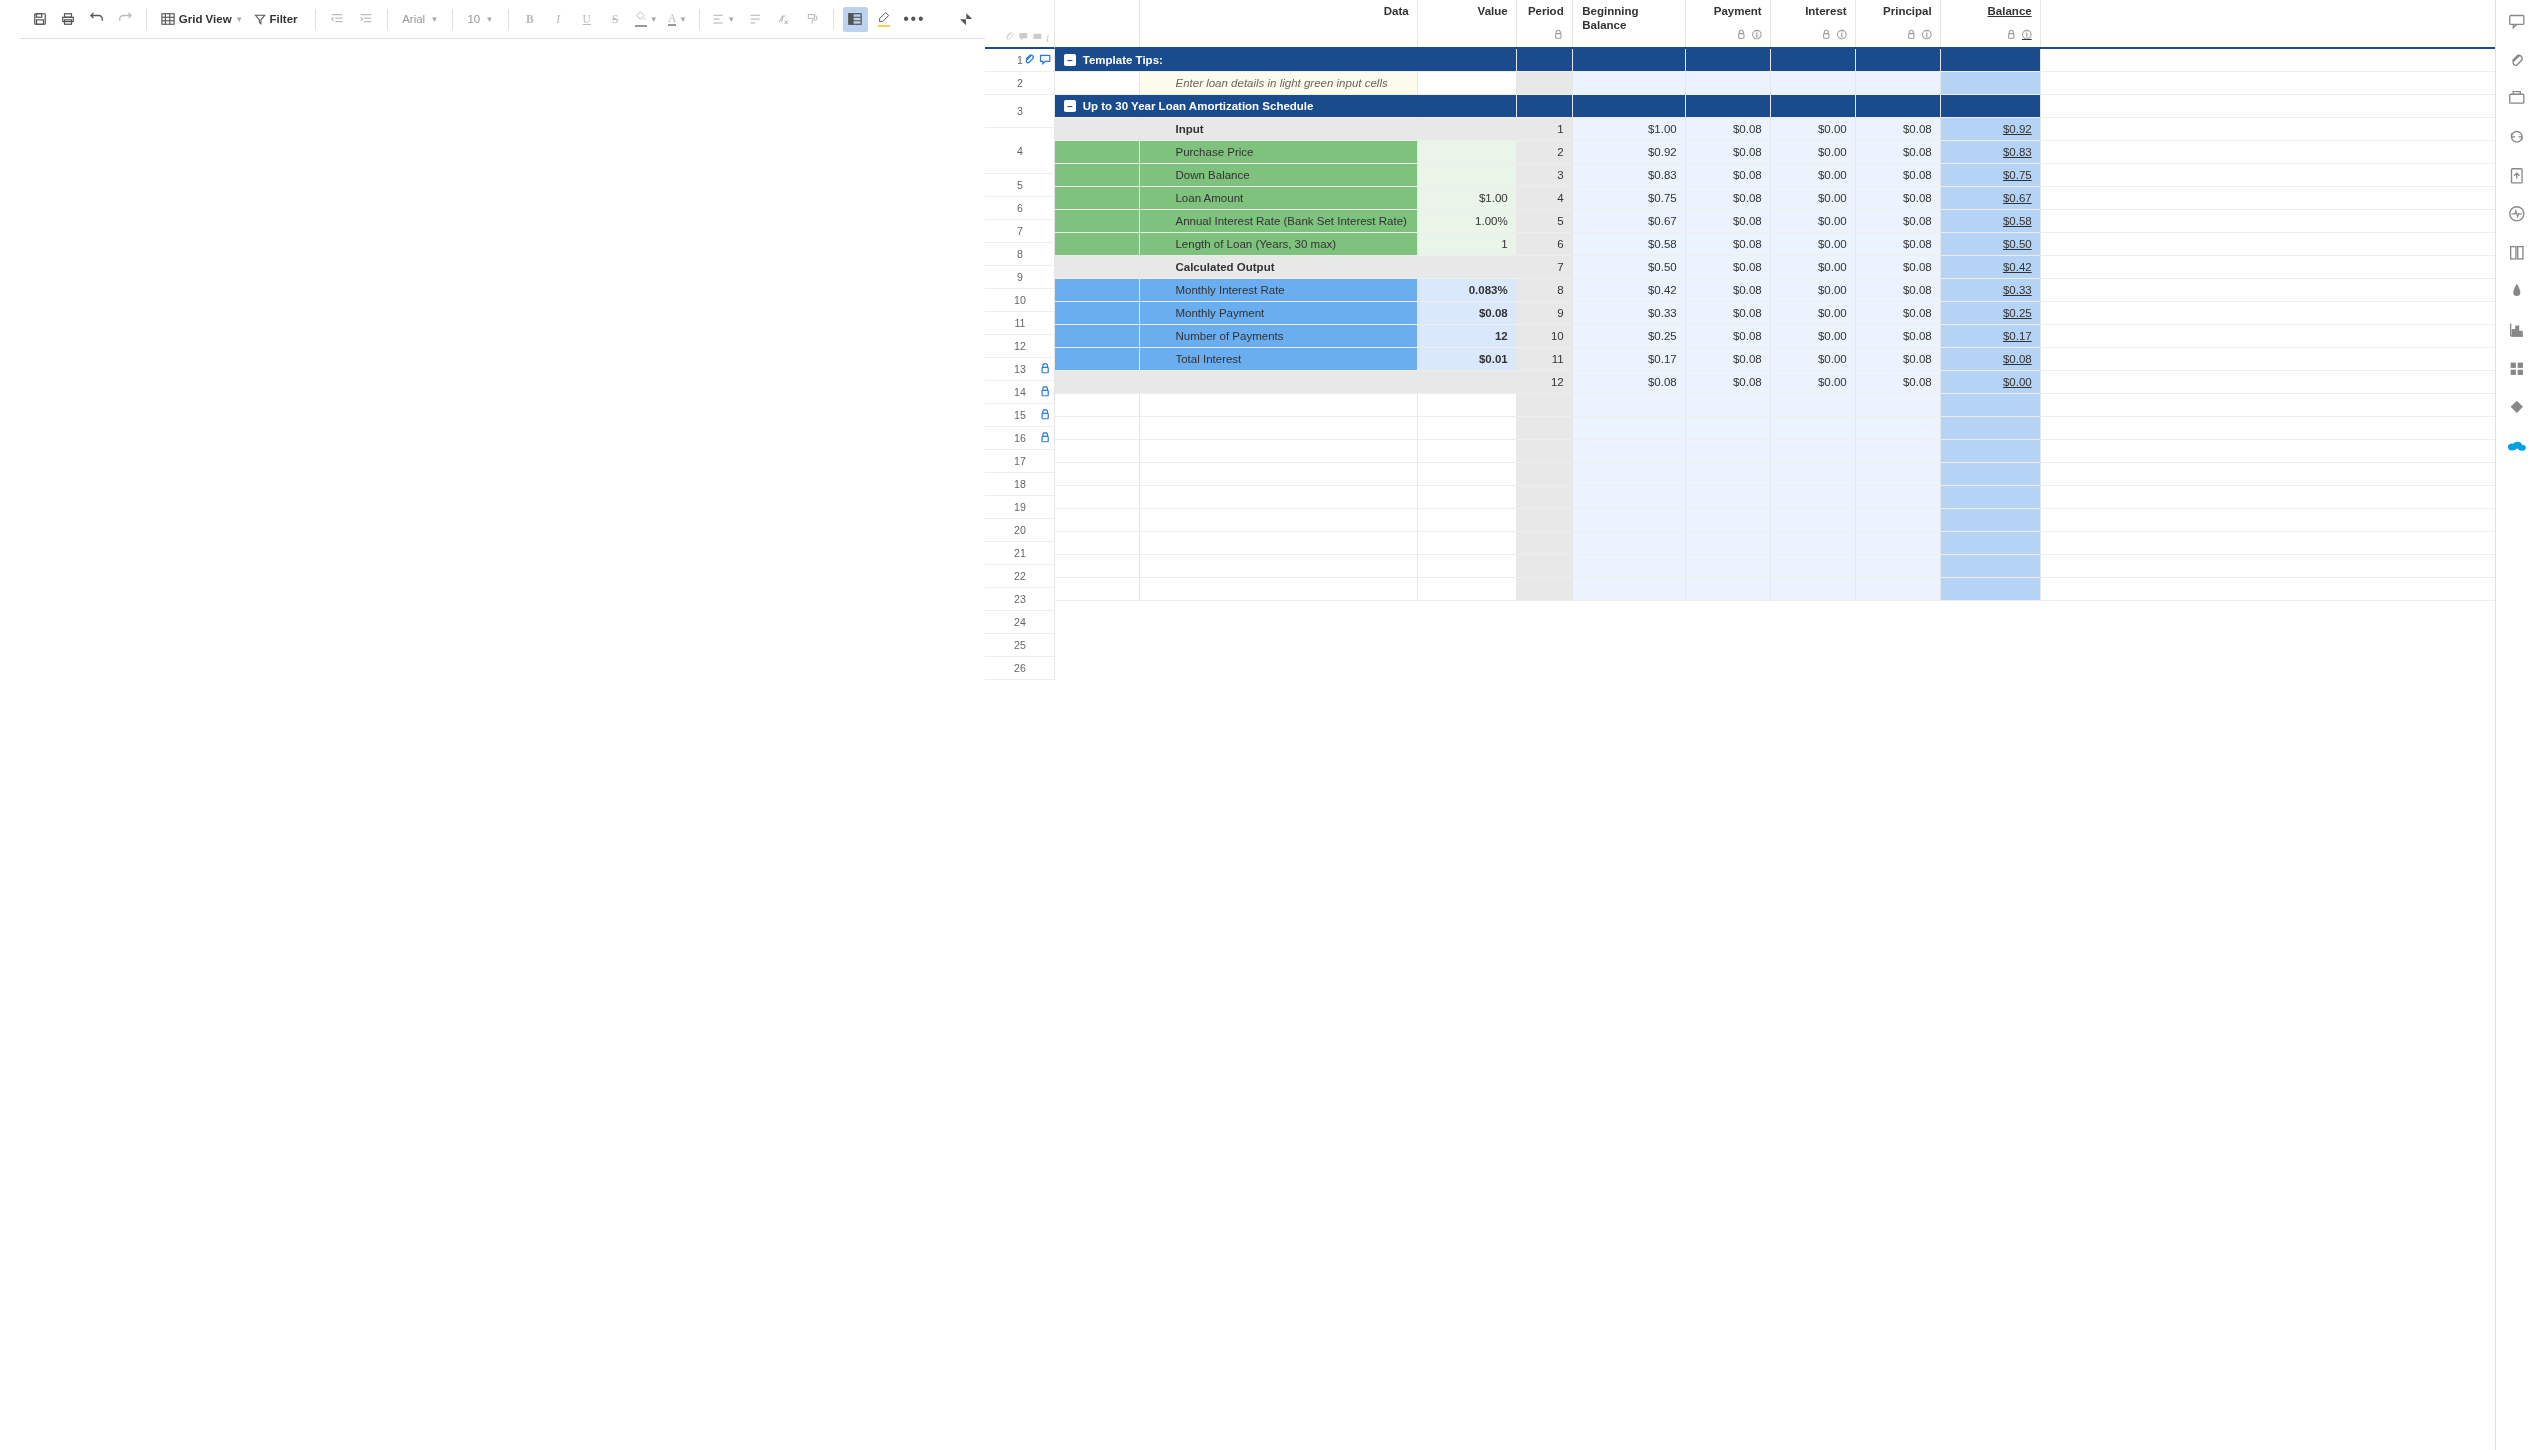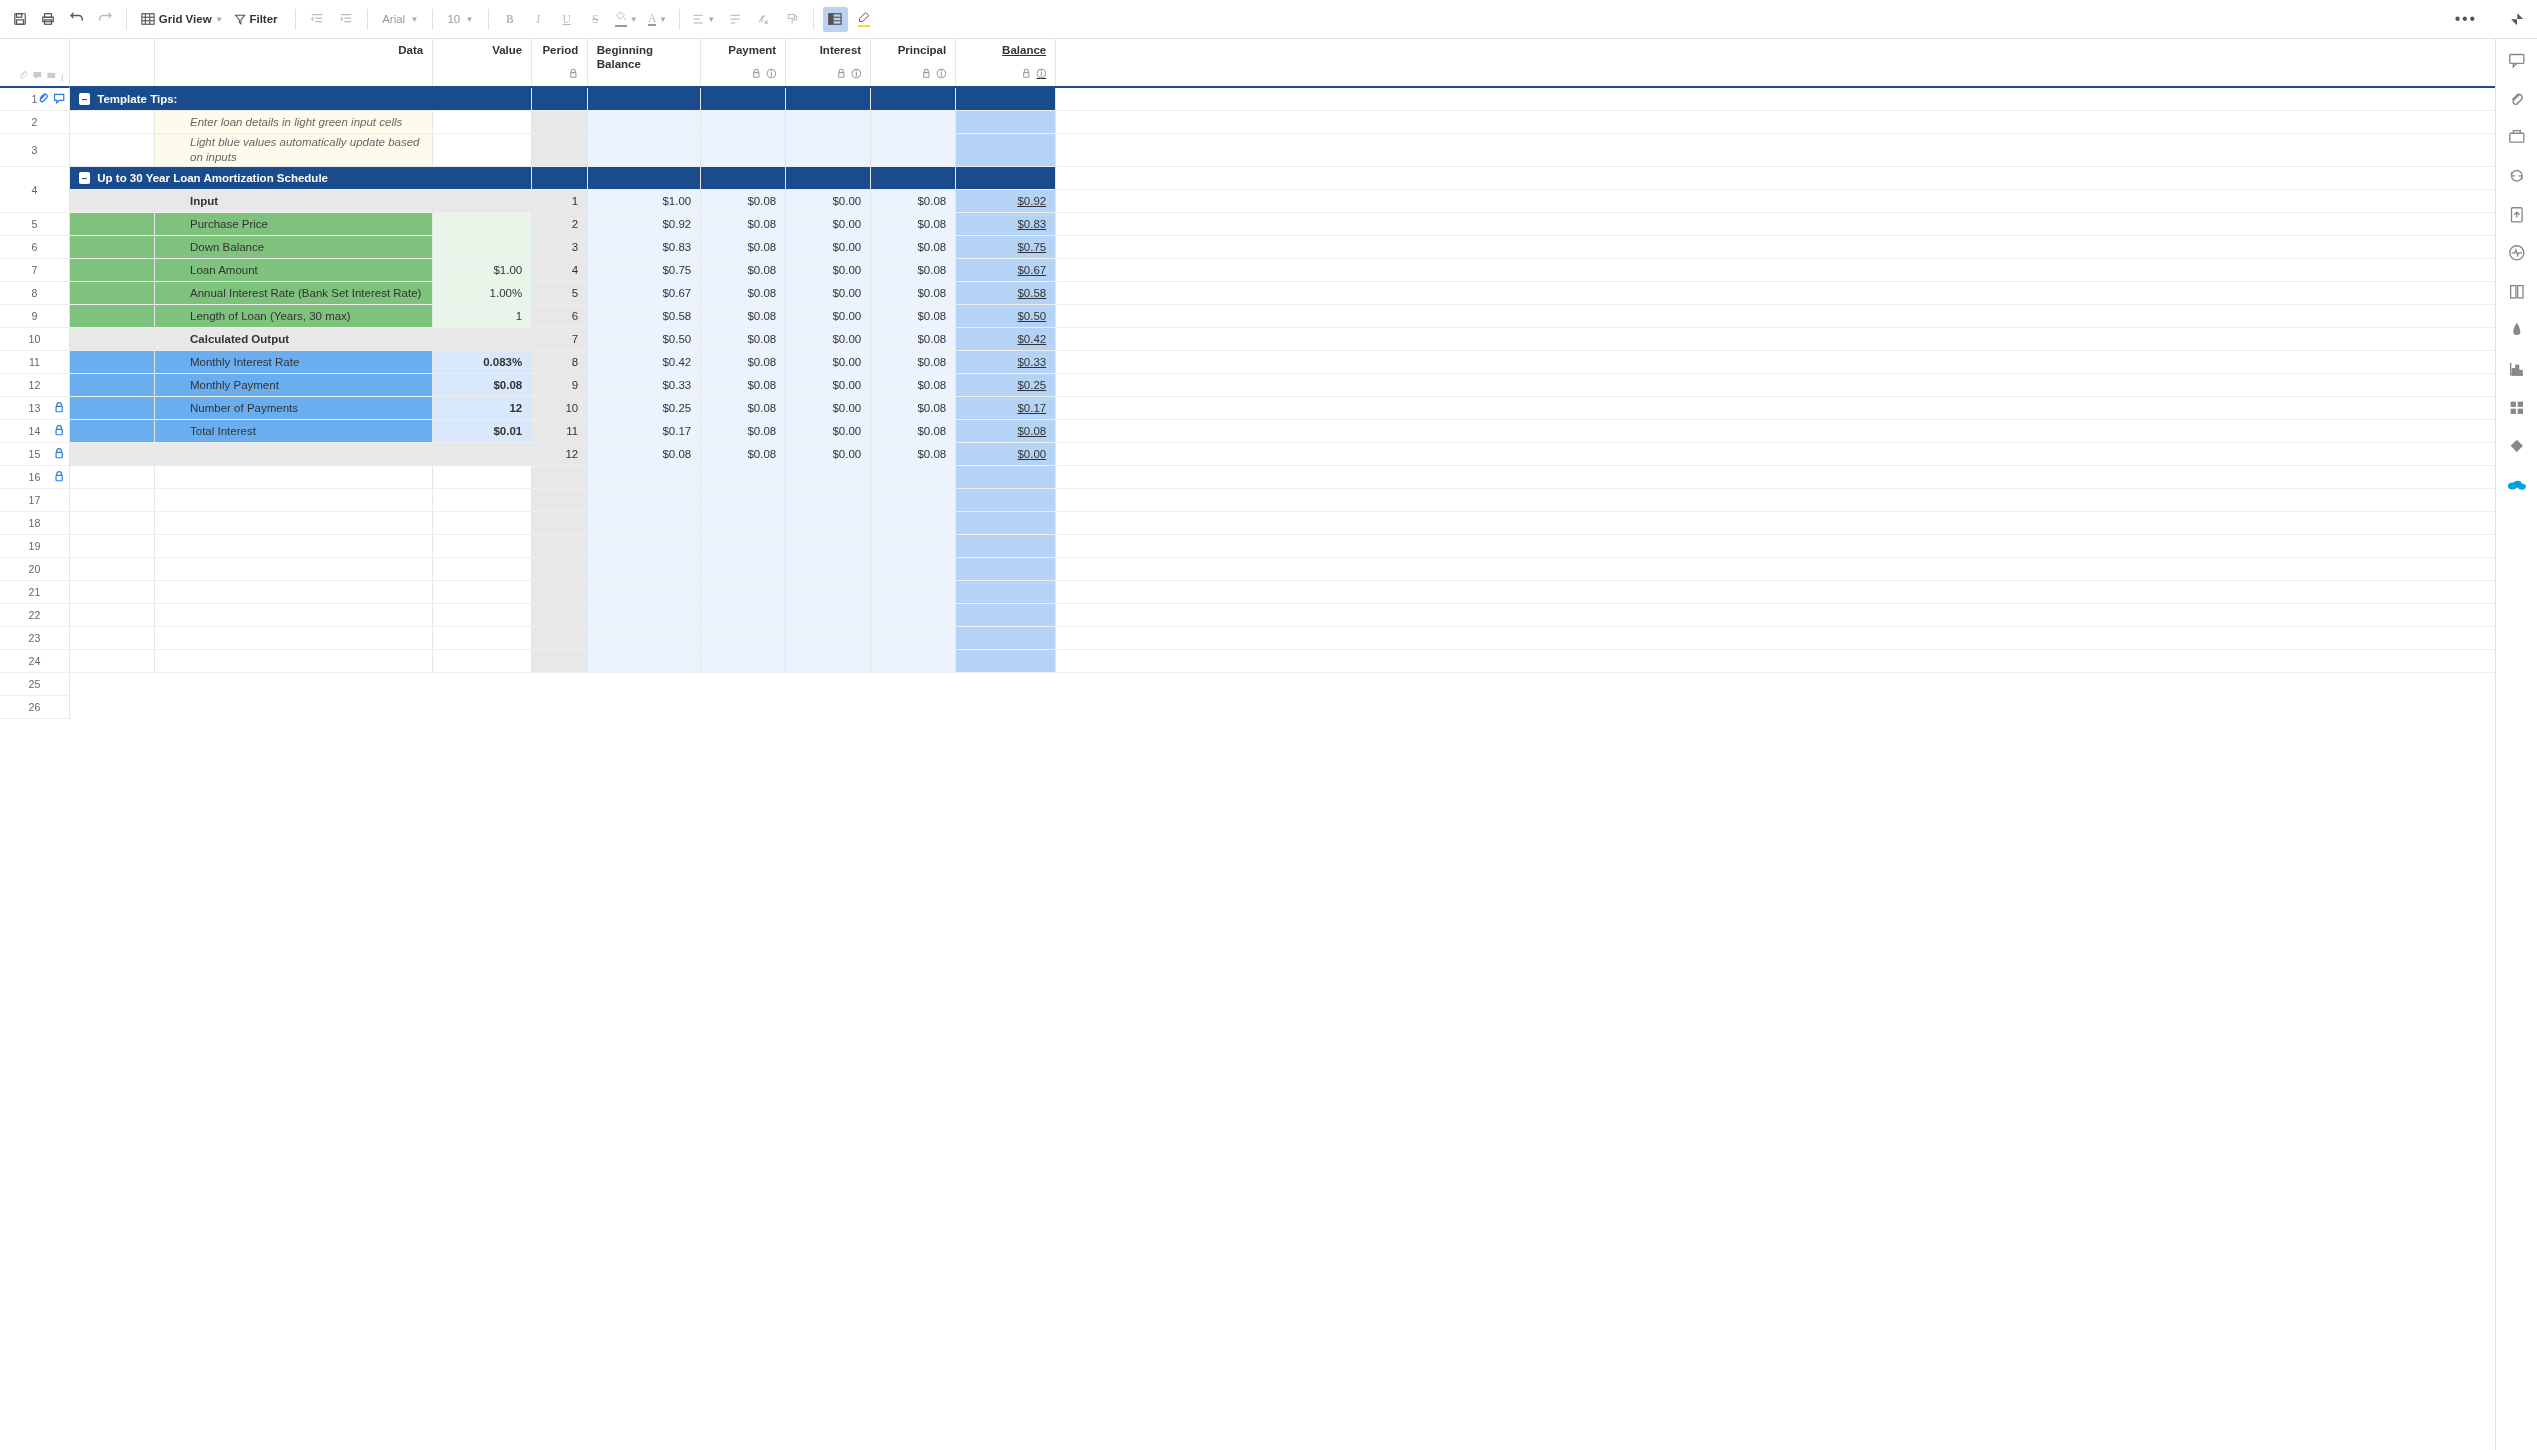--- a/index.html
+++ b/index.html
@@ -3,21 +3,21 @@
 <meta charset="utf-8">
 <style>
 * { box-sizing: border-box; margin: 0; padding: 0; }
 body {
   font-family: Arial, sans-serif;
   font-size: 11.5px;
   color: #333;
   background: #fff;
   overflow: hidden;
 }
-.app { display: flex; flex-direction: column; height: 100vh; }
+.app { display: flex; flex-direction: row; height: 100vh; margin-left: 20px; }
 
 
 .toolbar {
   display: flex;
   align-items: center;
   height: 39px;
   padding: 0 7px;
   border-bottom: 0.9px solid #e0e0e0;
   gap: 3.5px;
 }
@@ -550,32 +550,20 @@
             <div class="cell w-value"></div>
             <div class="cell gray w-period"></div>
             <div class="cell ltblue w-col"></div>
             <div class="cell ltblue w-col2"></div>
             <div class="cell ltblue w-col2"></div>
             <div class="cell ltblue w-col2"></div>
             <div class="cell medblue w-bal"></div>
             <div class="cell w-rest" style="border-right:none;"></div>
           </div>
 
-          <div class="row" style="height:33px;">
-            <div class="cell w-indent"></div>
-            <div class="cell cream italic wrap w-data" style="padding-left:35px;">Light blue values automatically update based on inputs</div>
-            <div class="cell w-value"></div>
-            <div class="cell gray w-period"></div>
-            <div class="cell ltblue w-col"></div>
-            <div class="cell ltblue w-col2"></div>
-            <div class="cell ltblue w-col2"></div>
-            <div class="cell ltblue w-col2"></div>
-            <div class="cell medblue w-bal"></div>
-            <div class="cell w-rest" style="border-right:none;"></div>
-          </div>
 
 
           <div class="row">
             <div class="cell navy" style="width:462px;">
               <span class="collapse-box">−</span>
               <span>Up to 30 Year Loan Amortization Schedule</span>
             </div>
             <div class="cell navy-blank w-period"></div>
             <div class="cell navy-blank w-col"></div>
             <div class="cell navy-blank w-col2"></div>

